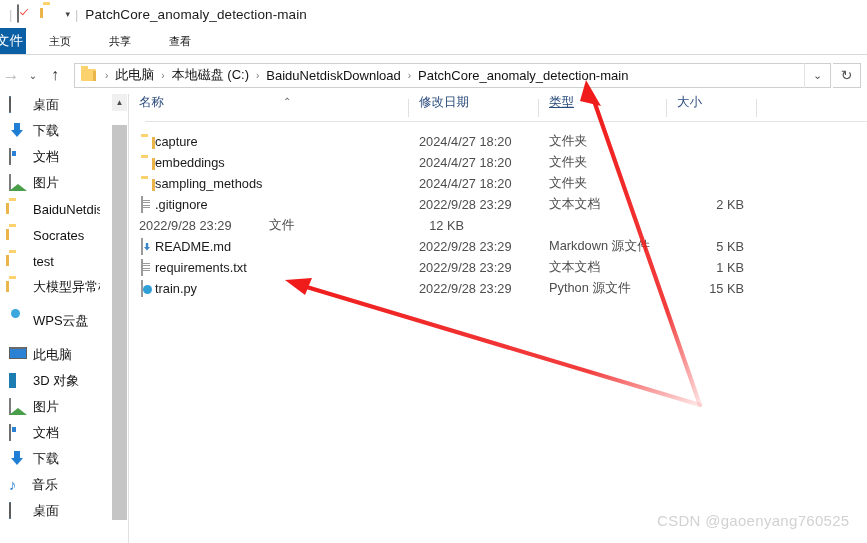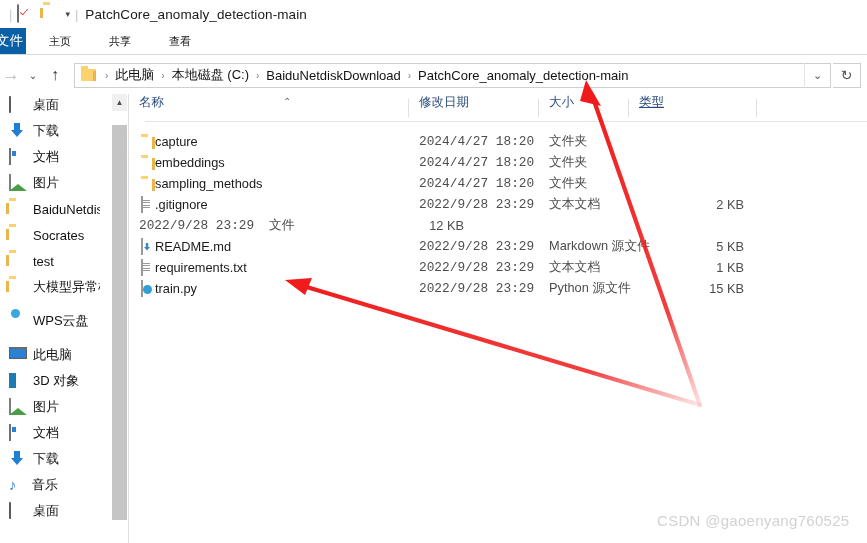--- a/index.html
+++ b/index.html
@@ -174,21 +174,21 @@
   .ch-blank { width:40px; }
   .ch-type .ch-label { text-decoration:underline; }
   .sortmark { position:absolute; left:154px; top:2px; font-size:10px; color:#6b6b6b; }
 
   .row {
     height:21px; display:flex; align-items:center; font-size:12.8px; color:#4d4d4d;
   }
   .cell-name {
     width:280px; display:flex; align-items:center; gap:0; padding-left:12px; color:#1a1a1a;
   }
-  .cell-date { width:130px; padding-left:10px;font-family:Liberation Mono, monospace; }
+  .cell-date { width:130px; padding-left:10px; }
   .cell-type { width:128px; padding-left:10px; }
   .cell-size { width:90px; padding-right:13px; text-align:right; }
 
   .fico { width:14px; height:16px; flex:none; position:relative; }
   .fico-folder { width:15px; height:12px; background:#fbd26e; margin-top:3px; border-radius:1px; }
   .fico-folder:before { content:""; position:absolute; left:0; top:0px; width:7px; height:3px; background:#fbd26e;}
   .fico-folder:after { content:""; position:absolute; right:0; top:3px; width:3px; height:12px; background:#eab64b;}
   .fico-txt { width:13px; height:16px; border:1px solid #9a9a9a; background:#fff; }
   .fico-txt:after {
     content:""; position:absolute; left:2px; top:3px; width:7px; height:9px;
@@ -348,26 +348,26 @@
     <div class="colhdr">
       <div class="ch ch-name">
         <span class="ch-label">名称</span>
         <span class="sortmark">⌃</span>
         <span class="ch-div"></span>
       </div>
       <div class="ch ch-date">
         <span class="ch-label">修改日期</span>
         <span class="ch-div"></span>
       </div>
+      <div class="ch ch-type">
+        <span class="ch-label">类型</span>
+        <span class="ch-div"></span>
+      </div>
       <div class="ch ch-size">
         <span class="ch-label">大小</span>
-        <span class="ch-div"></span>
-      </div>
-      <div class="ch ch-type">
-        <span class="ch-label">类型</span>
         <span class="ch-div"></span>
       </div>
       <div class="ch ch-blank"></div>
       <div class="colhdr-line"></div>
     </div>
 
     <div style="height:9px"></div>
 
     <div class="row">
       <div class="cell-name">

